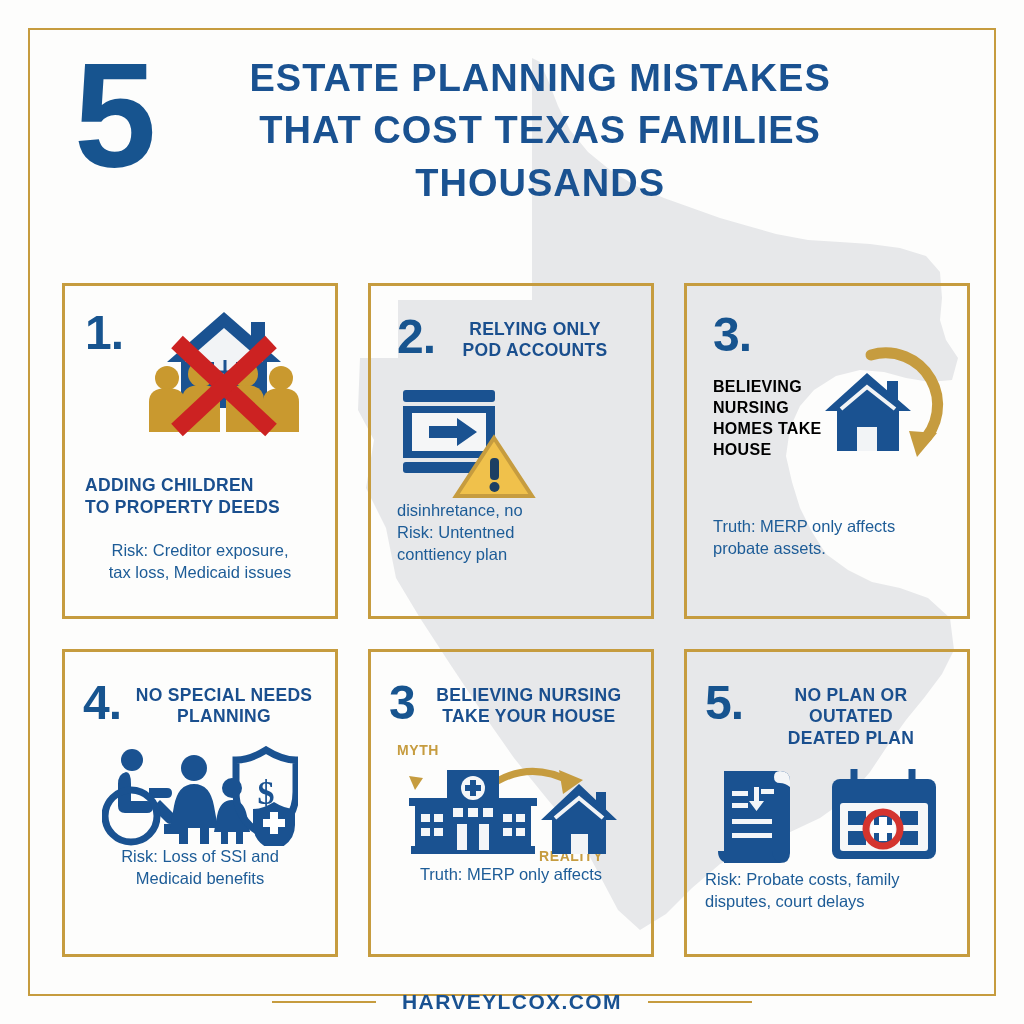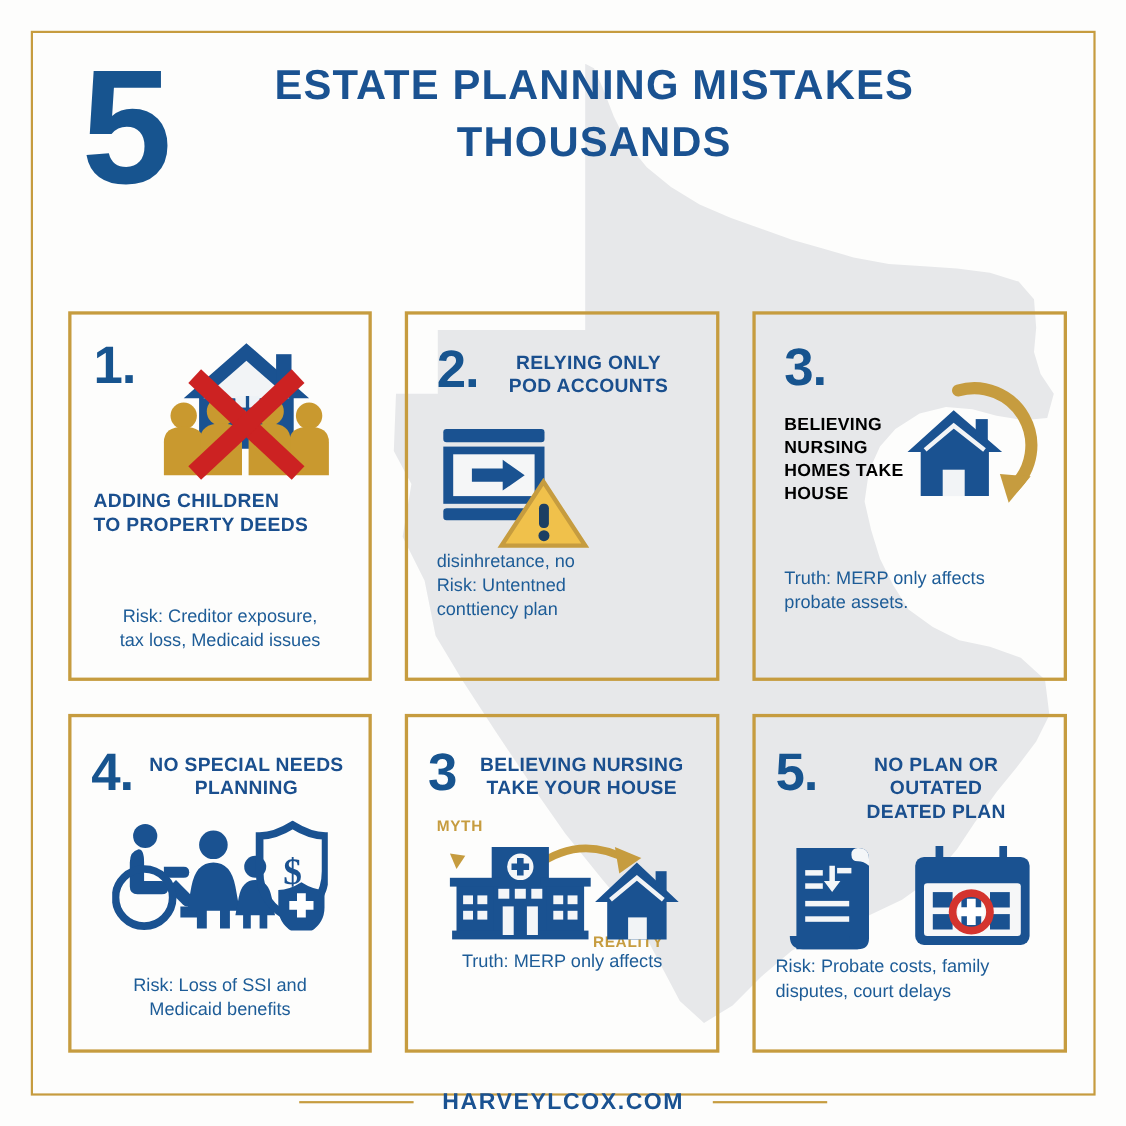--- a/index.html
+++ b/index.html
@@ -130,21 +130,21 @@
     color:#1a4f8e;
     line-height:1.26;
     letter-spacing:0.3px;
     text-align:left;
   }
   .risk{
     font-size:16.5px;
     color:#1d5c97;
     line-height:1.33;
   }
-  .risk.center{ text-align:center;margin-top:40px; }
+  .risk.center{ text-align:center; }
   .icon-box{
     display:flex;
     align-items:center;
     justify-content:center;
   }
   .spacer{ flex:1 1 auto; }
 
   
   .footer{
     position:absolute;
@@ -191,20 +191,21 @@
            L248 22 L240 4 Z"></path>
     </svg>
   </div>
 
   <div class="outer-frame"></div>
 
   <div class="header">
     <div class="big-num">5</div>
     <div class="title-block">
       <div class="title-line">ESTATE PLANNING MISTAKES</div>
+      <div class="title-line">THAT COST TEXAS FAMILIES</div>
       <div class="title-line l3">THOUSANDS</div>
     </div>
   </div>
 
   <div class="grid">
 
     <div class="card">
       <div class="card-inner">
         <div class="num-row" style="align-items:flex-start;">
           <div class="card-num">1.</div>

